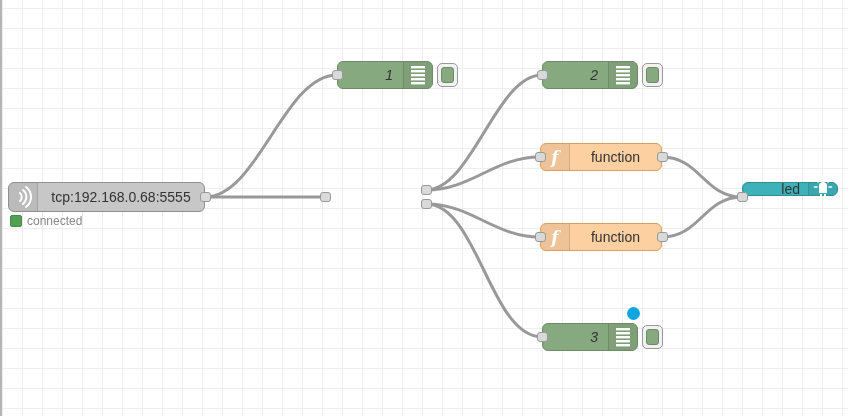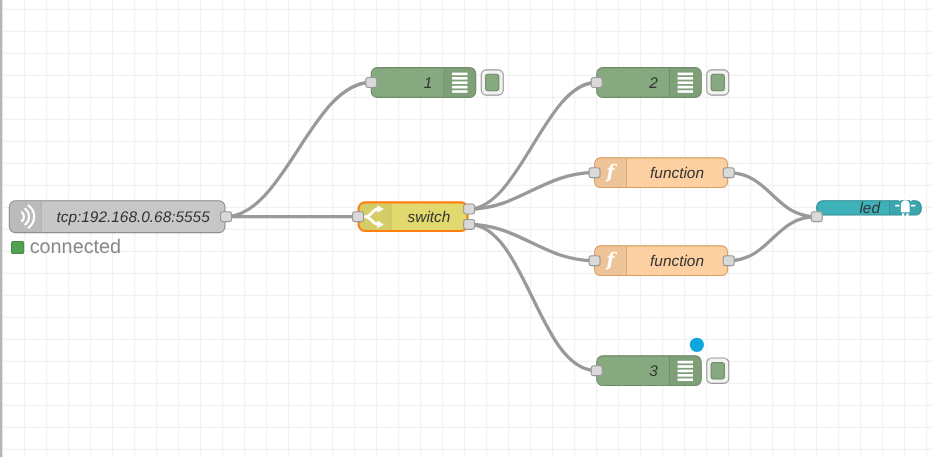--- a/index.html
+++ b/index.html
@@ -14,21 +14,21 @@
     font-family:"Liberation Sans",sans-serif;
   }
   .left-edge{position:absolute;left:0;top:0;width:2px;height:416px;background:#b5b5b5;}
   svg.wires{position:absolute;left:0;top:0;}
   .wire{stroke:#999;stroke-width:3;fill:none;stroke-linecap:round;}
 
   .node{
     position:absolute;box-sizing:border-box;display:flex;align-items:stretch;
     border-radius:6px;border:1px solid;font-size:14px;color:#333;
   }
-  .node .label{flex:1;display:flex;align-items:center;justify-content:center;white-space:nowrap;font-style:italic;}
+  .node .label{flex:1;display:flex;align-items:center;justify-content:center;white-space:nowrap;}
   .iconstrip{
     width:28px;display:flex;align-items:center;justify-content:center;
     background:rgba(0,0,0,0.06);
   }
   .iconstrip.left{border-right:1px solid rgba(0,0,0,0.12);border-radius:5px 0 0 5px;}
   .iconstrip.right{border-left:1px solid rgba(0,0,0,0.12);border-radius:0 5px 5px 0;}
 
   .node-tcp{left:8px;top:182px;width:197px;height:30px;background:#c7c7c7;border-color:#8f8f8f;}
   .node-debug{width:96px;height:28px;background:#87a980;border-color:#6e8a66;}
   .node-debug .label{justify-content:flex-end;padding-right:10px;font-style:italic;}
@@ -44,21 +44,21 @@
 
   .debug-btn{
     position:absolute;width:21px;height:24px;background:#f2f2f2;
     border:1px solid #999;border-radius:5px;box-sizing:border-box;
   }
   .debug-btn::after{
     content:"";position:absolute;left:3px;top:3px;right:3px;bottom:3px;
     background:#87a980;border-radius:3px;border:1px solid #6e8a66;
   }
 
-  .status{position:absolute;left:10px;top:214px;display:flex;align-items:center;font-size:18px;color:#888;}
+  .status{position:absolute;left:10px;top:214px;display:flex;align-items:center;font-size:12px;color:#888;}
   .status-dot{width:10px;height:10px;background:#52a152;border-radius:2px;margin-right:5px;border:1px solid #468a46;}
 
   .changed-dot{
     position:absolute;left:627px;top:307px;width:13px;height:13px;
     background:#0fa6e0;border-radius:50%;
   }
   .fn-glyph{color:#fff;font-family:"DejaVu Serif",serif;font-style:italic;font-weight:bold;font-size:17px;}
 </style>
 </head>
 <body>
@@ -112,29 +112,20 @@
             <rect x="1" y="5" width="14" height="2.4"></rect>
             <rect x="1" y="9" width="14" height="2.4"></rect>
             <rect x="1" y="13" width="14" height="2.4"></rect>
             <rect x="1" y="17" width="14" height="2.4"></rect>
           </g>
       </svg>
     </div>
   </div>
   <div class="debug-btn" style="left:642px;top:63px;"></div>
 
-  <div class="node node-switch">
-    <div class="iconstrip left">
-      <svg width="22" height="24" viewBox="0 0 22 24">
-        <path d="M2,12 C8,12 8,5 14,5 M2,12 C8,12 8,19 14,19" fill="none" stroke="#fff" stroke-width="2.6" stroke-linecap="round"></path>
-        <path d="M13,1.5 L19,5 L13,8.5 Z M13,15.5 L19,19 L13,22.5 Z" fill="#fff"></path>
-      </svg>
-    </div>
-    <div class="label">switch</div>
-  </div>
 
   <div class="node node-function" style="left:540px;top:143px;">
     <div class="iconstrip left">
         <span class="fn-glyph">f</span>
       </div>
     <div class="label">function</div>
   </div>
 
   <div class="node node-function" style="left:540px;top:223px;">
     <div class="iconstrip left">

